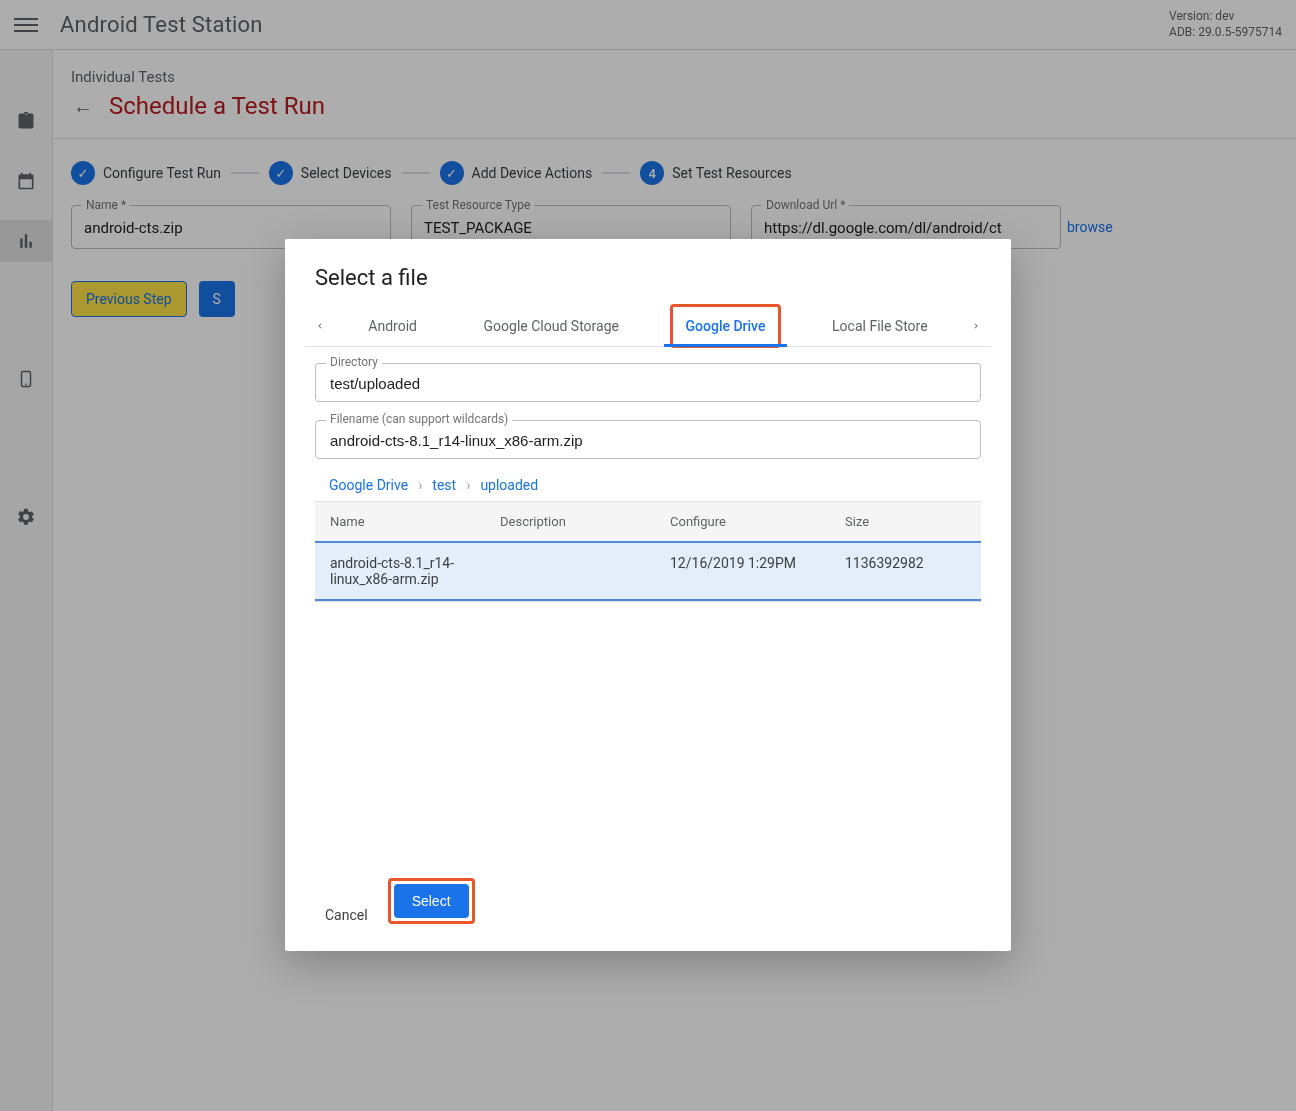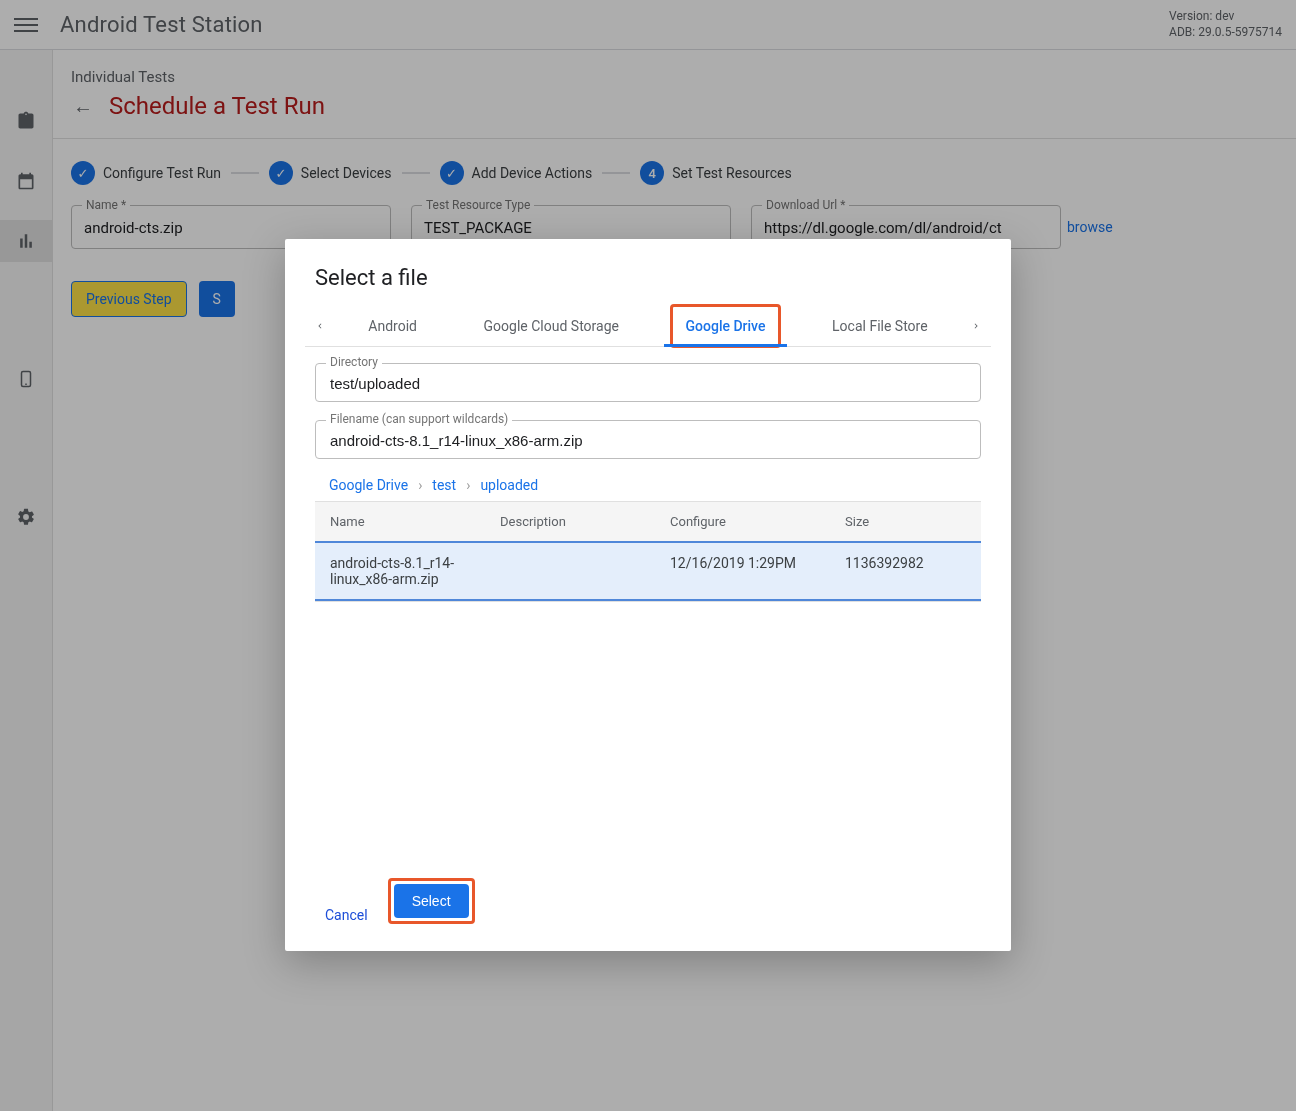--- a/index.html
+++ b/index.html
@@ -79,21 +79,21 @@
   .file-table { border:1px solid #e0e0e0; border-radius:2px; margin: 0 -2px; overflow:hidden; }
   .ft-head { display:flex; background:#f5f5f5; font-size:13px; color:#5f6368; padding: 12px 16px; }
   .ft-row { display:flex; padding:12px 16px; font-size:14px; color:#3c4043; border-top:1px solid #e0e0e0; cursor:pointer; }
   .ft-row.selected { background:#e4eefb; border-top:2px solid #4f87d9; border-bottom:2px solid #4f87d9; }
   .col-name { flex:0 0 170px; }
   .col-desc { flex:0 0 170px; }
   .col-time { flex:0 0 175px; }
   .col-size { flex:1; }
 
   .dialog-actions { display:flex; align-items:center; gap:10px; margin-top: 14px; }
-  .link-btn { color:#1d4ed8; font-size:14px; cursor:pointer; padding:8px 10px;margin-top:28px; }
+  .link-btn { color:#404040; font-size:14px; cursor:pointer; padding:8px 10px;margin-top:28px; }
   .select-btn { background:#1a73e8; color:#fff; border:none; padding: 9px 18px; border-radius:4px; font-size:14px; cursor:pointer; }
   .select-highlight { padding:3px; border:3px solid #e8572a; border-radius:4px; display:inline-flex; }
 </style>
 </head>
 <body>
 
 <div class="topbar">
   <div class="hamburger">
       <span></span>
       <span></span>

